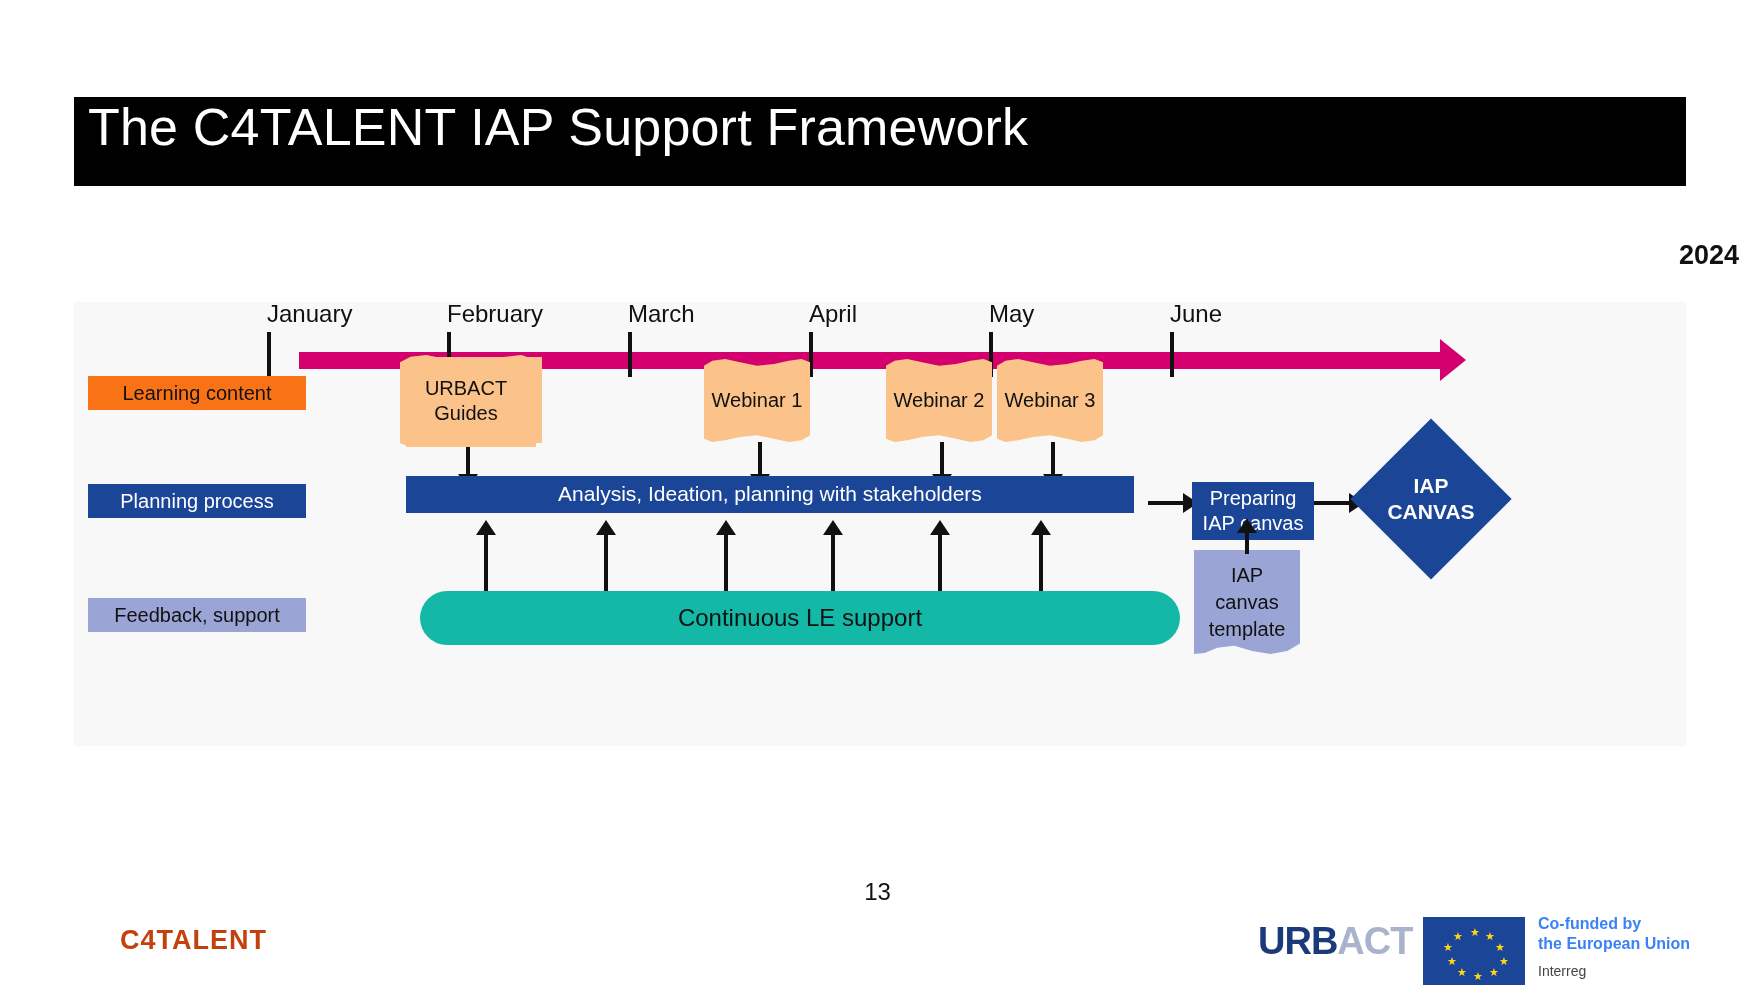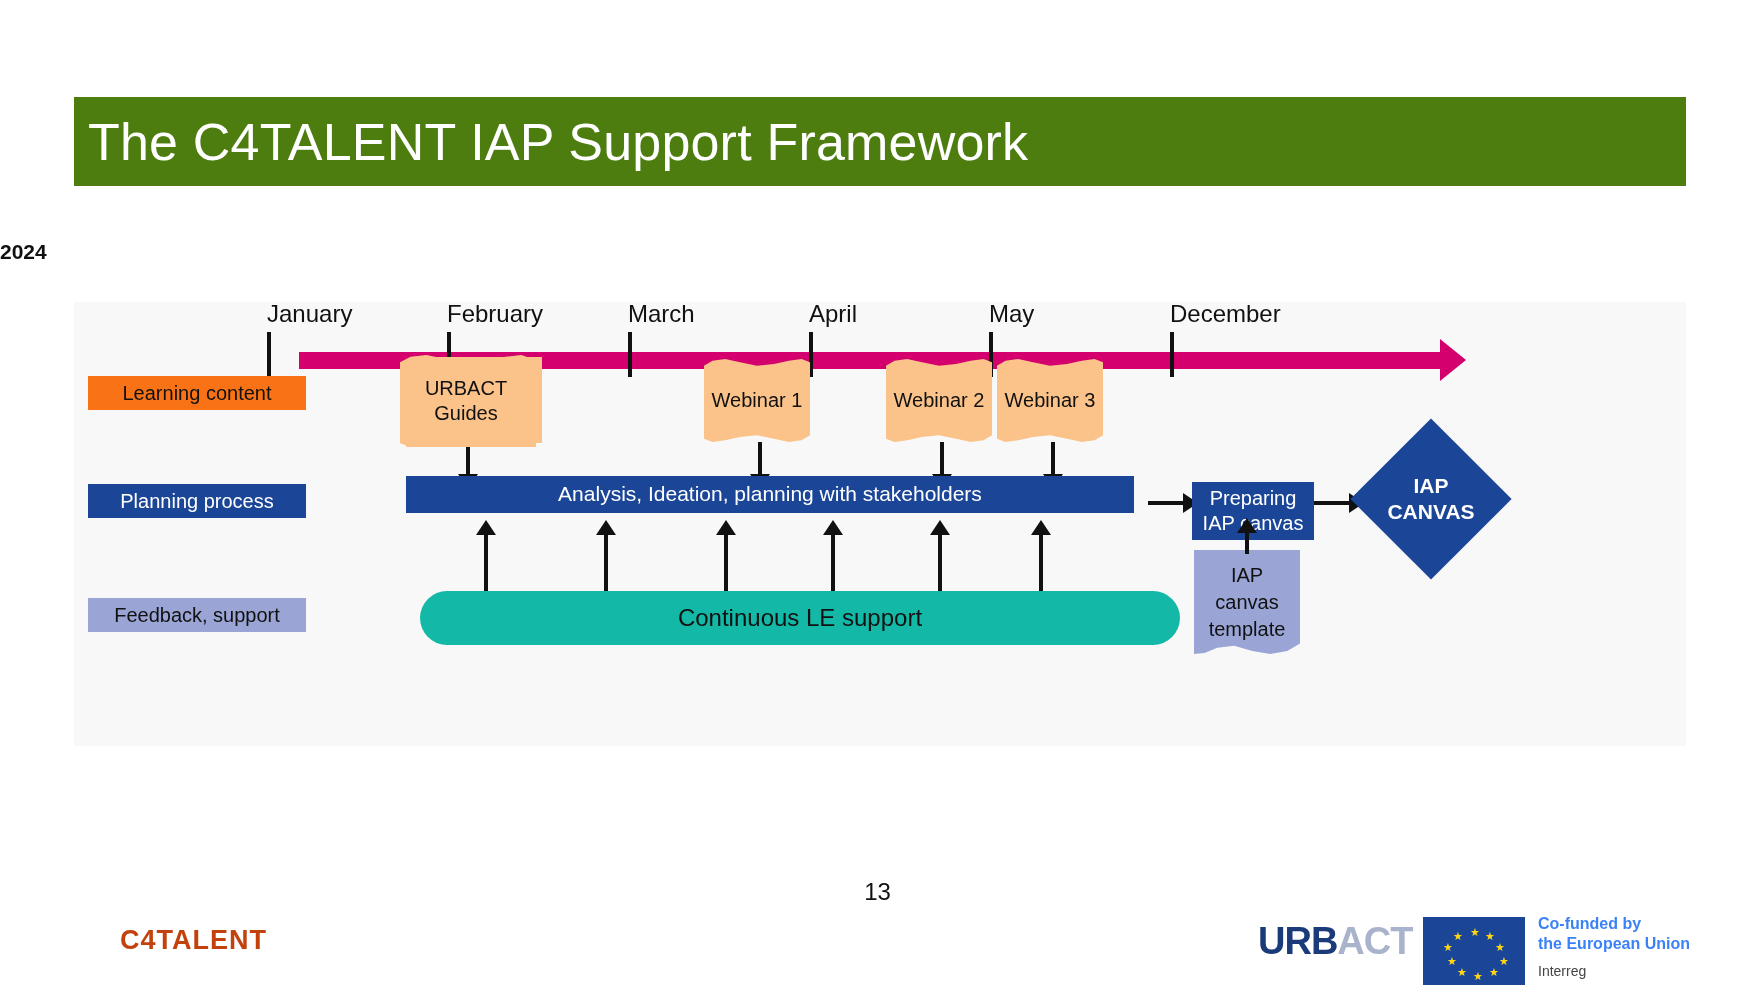--- a/index.html
+++ b/index.html
@@ -8,32 +8,32 @@
     background:#ffffff;
     font-family:"Liberation Sans", sans-serif;
     overflow:hidden;
     position:relative;
   }
   .slide{position:absolute;inset:0;}
 
   
   .title-bar{
     position:absolute;left:74px;top:97px;width:1612px;height:89px;
-    background:#4d7c0f;
-    display:flex;align-items:center;
+    background:#000000;
+    display:flex;
   }
   .title-text{
     color:#ffffff;font-size:52px;font-weight:400;letter-spacing:.2px;
     padding-left:14px;white-space:nowrap;
   }
 
   
   .year{
-    position:absolute;left:0;top:240px;width:1739px;text-align:left;
-    font-size:21px;font-weight:bold;color:#111;
+    position:absolute;left:0;top:240px;width:1739px;text-align:right;
+    font-size:27px;font-weight:bold;color:#111;
   }
 
   
   .panel{
     position:absolute;left:74px;top:302px;width:1612px;height:444px;
     background:#f8f8f9;
   }
 
   
   .tl-line{
@@ -177,21 +177,21 @@
     <div class="tick" style="left:554px;"></div>
     <div class="tick" style="left:735px;"></div>
     <div class="tick" style="left:915px;"></div>
     <div class="tick" style="left:1096px;"></div>
 
     <div class="month" style="left:193px;width:180px;">January</div>
     <div class="month" style="left:373px;width:181px;">February</div>
     <div class="month" style="left:554px;width:181px;">March</div>
     <div class="month" style="left:735px;width:180px;">April</div>
     <div class="month" style="left:915px;width:181px;">May</div>
-    <div class="month" style="left:1096px;width:181px;">December</div>
+    <div class="month" style="left:1096px;width:181px;">June</div>
 
     <div class="row-label lbl-learning">Learning content</div>
     <div class="row-label lbl-planning">Planning process</div>
     <div class="row-label lbl-feedback">Feedback, support</div>
 
     <div class="stack-back" style="left:338px;top:55px;width:130px;height:86px;"></div>
     <div class="stack-back" style="left:332px;top:59px;width:130px;height:86px;"></div>
     <div class="flag wavy" style="left:326px;top:53px;width:132px;height:92px;flex-direction:column;">
       <span>URBACT</span>
       <span>Guides</span>

